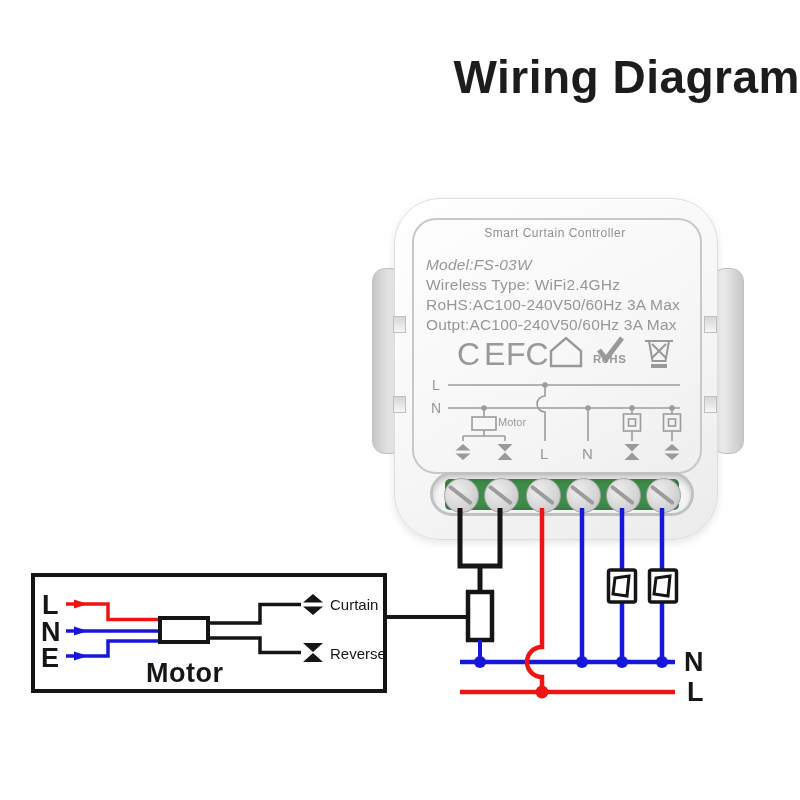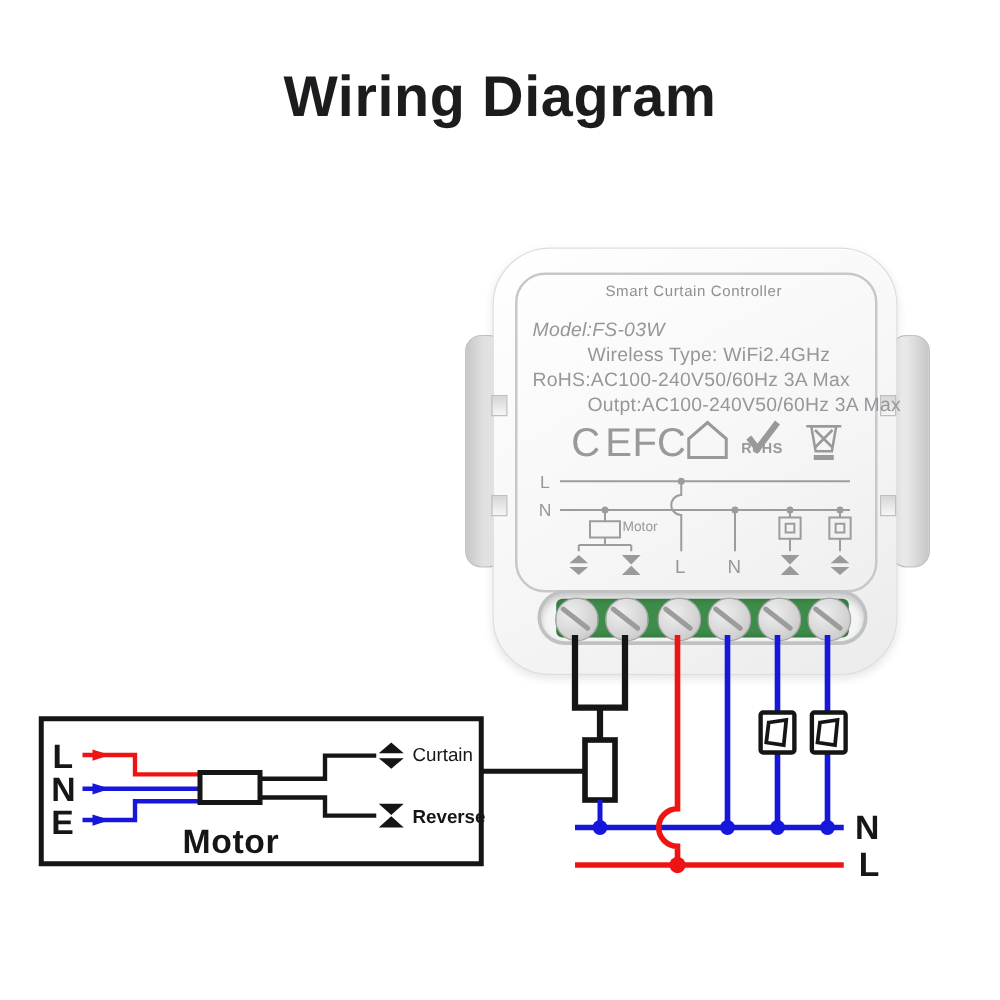--- a/index.html
+++ b/index.html
@@ -1,21 +1,21 @@
 <!DOCTYPE html>
 <html><head>
 <meta charset="utf-8">
 <style>
   html,body{margin:0;padding:0;background:#ffffff;}
   body{width:800px;height:800px;position:relative;overflow:hidden;
        font-family:"Liberation Sans","DejaVu Sans",sans-serif;}
   .abs{position:absolute;}
 
   
-  #page-title{left:0;right:0;top:50px;text-align:center;
+  #page-title{left:0;right:0;top:50px;text-align:right;
     font-size:46px;font-weight:800;color:#1c1c1e;letter-spacing:.5px;}
 
   
   .clip{width:30px;height:184px;top:268px;border-radius:13px;
     background:linear-gradient(90deg,#c7c7c8,#ededee 70%);
     border:1px solid #c2c2c3;}
   #clip-left{left:372px;}
   #clip-right{left:712px;background:linear-gradient(270deg,#c7c7c8,#ededee 70%);}
   #device-body{left:394px;top:198px;width:322px;height:340px;border-radius:46px;
     background:linear-gradient(150deg,#ffffff 0%,#f6f6f7 55%,#ebebec 100%);
@@ -23,21 +23,21 @@
     box-shadow:0 3px 8px rgba(0,0,0,.10), inset 0 1px 0 #ffffff;}
   .notch{width:11px;height:15px;background:linear-gradient(#d6d6d7,#f6f6f6);
     border:1px solid #bfbfc0;}
   #notch-l1{left:393px;top:316px;} #notch-l2{left:393px;top:396px;}
   #notch-r1{left:704px;top:316px;} #notch-r2{left:704px;top:396px;}
   #inner-panel{left:412px;top:218px;width:286px;height:252px;border-radius:24px;
     border:2px solid #c7c8c9;}
   #dev-title{left:412px;top:226px;width:286px;text-align:center;
     font-size:12px;color:#8e9093;letter-spacing:.5px;}
   .spec{left:426px;width:270px;font-size:15.5px;color:#95979a;letter-spacing:.2px;}
-  #spec-0{top:256px;font-style:italic;} #spec-1{top:276px;margin-left:44px;} #spec-2{top:296px;} #spec-3{top:316px;margin-left:44px;}
+  #spec-0{top:256px;font-style:italic;} #spec-1{top:276px;} #spec-2{top:296px;} #spec-3{top:316px;}
 
   
   .cert-text{color:#97999b;font-size:32px;font-weight:500;}
   #logo-ce{left:457px;top:336px;letter-spacing:4px;}
   #logo-fcc{left:506px;top:336px;letter-spacing:0;}
   #rohs-text{left:593px;top:353px;font-size:11.5px;font-weight:700;color:#97999b;letter-spacing:.5px;}
 
   
   .schlbl{color:#96989b;font-size:14px;}
   #sch-l{left:432px;top:377px;}
@@ -60,21 +60,21 @@
   #screw-0{left:11px;} #screw-1{left:51px;} #screw-2{left:93px;}
   #screw-3{left:133px;} #screw-4{left:173px;} #screw-5{left:213px;}
 
   
   .blk{color:#161616;}
   #mb-l{left:42px;top:590px;font-size:27px;font-weight:800;}
   #mb-n{left:41px;top:617px;font-size:27px;font-weight:800;}
   #mb-e{left:41px;top:643px;font-size:27px;font-weight:800;}
   #mb-motor{left:146px;top:658px;font-size:27px;font-weight:600;letter-spacing:.5px;}
   #mb-forward{left:330px;top:596px;font-size:15px;font-weight:500;}
-  #mb-reverse{left:330px;top:645px;font-size:15px;font-weight:700;}
+  #mb-reverse{left:330px;top:645px;font-size:15px;font-weight:400;}
   #bus-n{left:684px;top:647px;font-size:27px;font-weight:800;}
   #bus-l{left:687px;top:677px;font-size:27px;font-weight:800;}
 
   svg{position:absolute;left:0;top:0;pointer-events:none;}
 </style>
 </head>
 <body>
 
 <div class="abs clip" id="clip-left"></div>
 <div class="abs clip" id="clip-right"></div>

